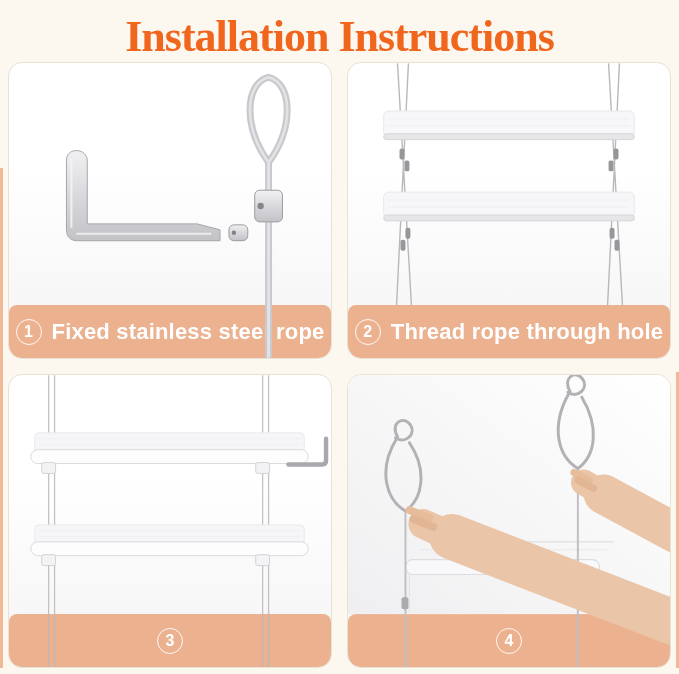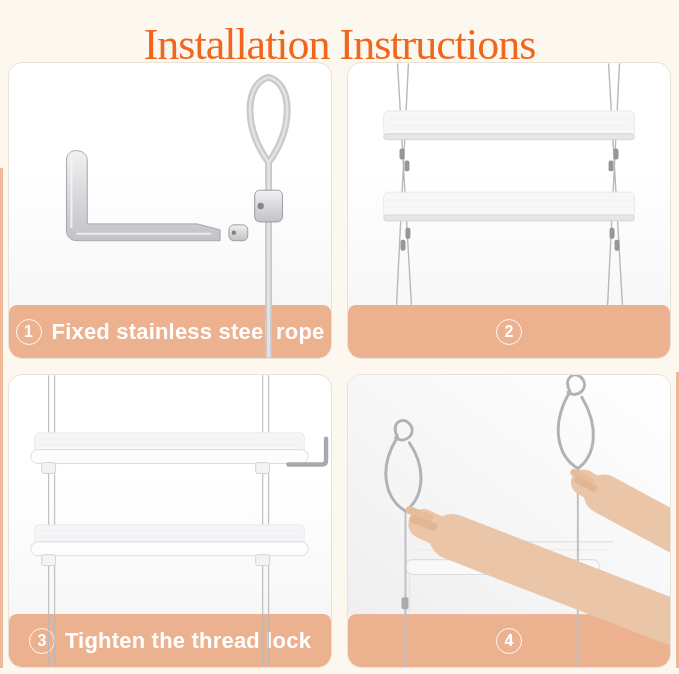--- a/index.html
+++ b/index.html
@@ -2,24 +2,24 @@
 <html style="--page-bg: #FCF7EF; --title-color: #F0661D; --caption-bg: #ECB18F; --caption-text: #FFFFFF; --panel-border: #E8E1D5; --edge-accent: #EFB997;"><head>
 <meta charset="utf-8">
 <style>
   html,body{margin:0;padding:0;}
   body{
     width:679px;height:674px;position:relative;overflow:hidden;
     background:var(--page-bg,#FCF7EF);
     font-family:"Liberation Sans",sans-serif;
   }
   .page-title{
-    margin:16px;height:58px;padding-top:5px;box-sizing:border-box;
+    margin:8px;height:58px;padding-top:5px;box-sizing:border-box;
     text-align:center;
     font-family:"Liberation Serif",serif;
-    font-weight:normal;font-size:44px;line-height:1.1;
+    font-weight:bold;font-size:44px;line-height:1.1;
     color:var(--title-color,#F0661D);
     letter-spacing:-1px;
   }
   .grid{
     position:absolute;left:8px;top:62px;width:663px;
     display:grid;grid-template-columns:324px 324px;
     column-gap:15px;row-gap:15px;
   }
   .panel{
     position:relative;box-sizing:border-box;overflow:hidden;
@@ -87,20 +87,21 @@
 
         <rect x="222" y="163" width="19" height="16" rx="5" fill="url(#m1)" stroke="#9C9CA0" stroke-width="1"></rect>
         <circle cx="227" cy="171" r="2.2" fill="#808085"></circle>
       </svg>
     </div>
   </section>
 
   <section class="panel row1">
     <div class="caption">
       <span class="step-badge">2</span>
+      <span class="caption-text">Thread rope through hole</span>
     </div>
     <div class="art">
       <svg viewBox="0 0 325 297">
 
         <path d="M50 0 L64 244 M61 0 L49 244 M263 0 L277 244 M274 0 L262 244" stroke="#B8B8BC" stroke-width="1.4" fill="none"></path>
 
         <rect x="36" y="48" width="253" height="26" rx="5" fill="#F7F7F9" stroke="#E8E8EA" stroke-width="1"></rect>
         <path d="M40 56 H284 M40 63 H284" stroke="#EFEFF1" stroke-width="1"></path>
         <rect x="36" y="71" width="253" height="6" rx="3" fill="#E6E6E9" stroke="#D0D0D3" stroke-width="0.8"></rect>
 
@@ -118,21 +119,20 @@
           <rect x="264" y="166" width="5" height="11" rx="2"></rect>
             <rect x="269" y="178" width="5" height="11" rx="2"></rect>
         </g>
       </svg>
     </div>
   </section>
 
   <section class="panel row2">
     <div class="caption">
       <span class="step-badge">3</span>
-      <span class="caption-text">Tighten the thread lock</span>
     </div>
     <div class="art">
       <svg viewBox="0 0 325 294">
 
         <path d="M40 0 V294 M46 0 V294 M256 0 V294 M262 0 V294" stroke="#B8B8BC" stroke-width="1.3" fill="none" opacity="0.85"></path>
 
         <rect x="26" y="58" width="272" height="20" rx="4" fill="#F6F6F8" stroke="#E9E9EB" stroke-width="1"></rect>
         <path d="M30 64 H294 M30 70 H294" stroke="#EFEFF1" stroke-width="1"></path>
         <rect x="22" y="75" width="280" height="14" rx="7" fill="#FDFDFE" stroke="#DBDBDE" stroke-width="1"></rect>
         <rect x="33" y="88" width="14" height="11" rx="2" fill="#F3F3F5" stroke="#CACACD" stroke-width="0.8"></rect>

